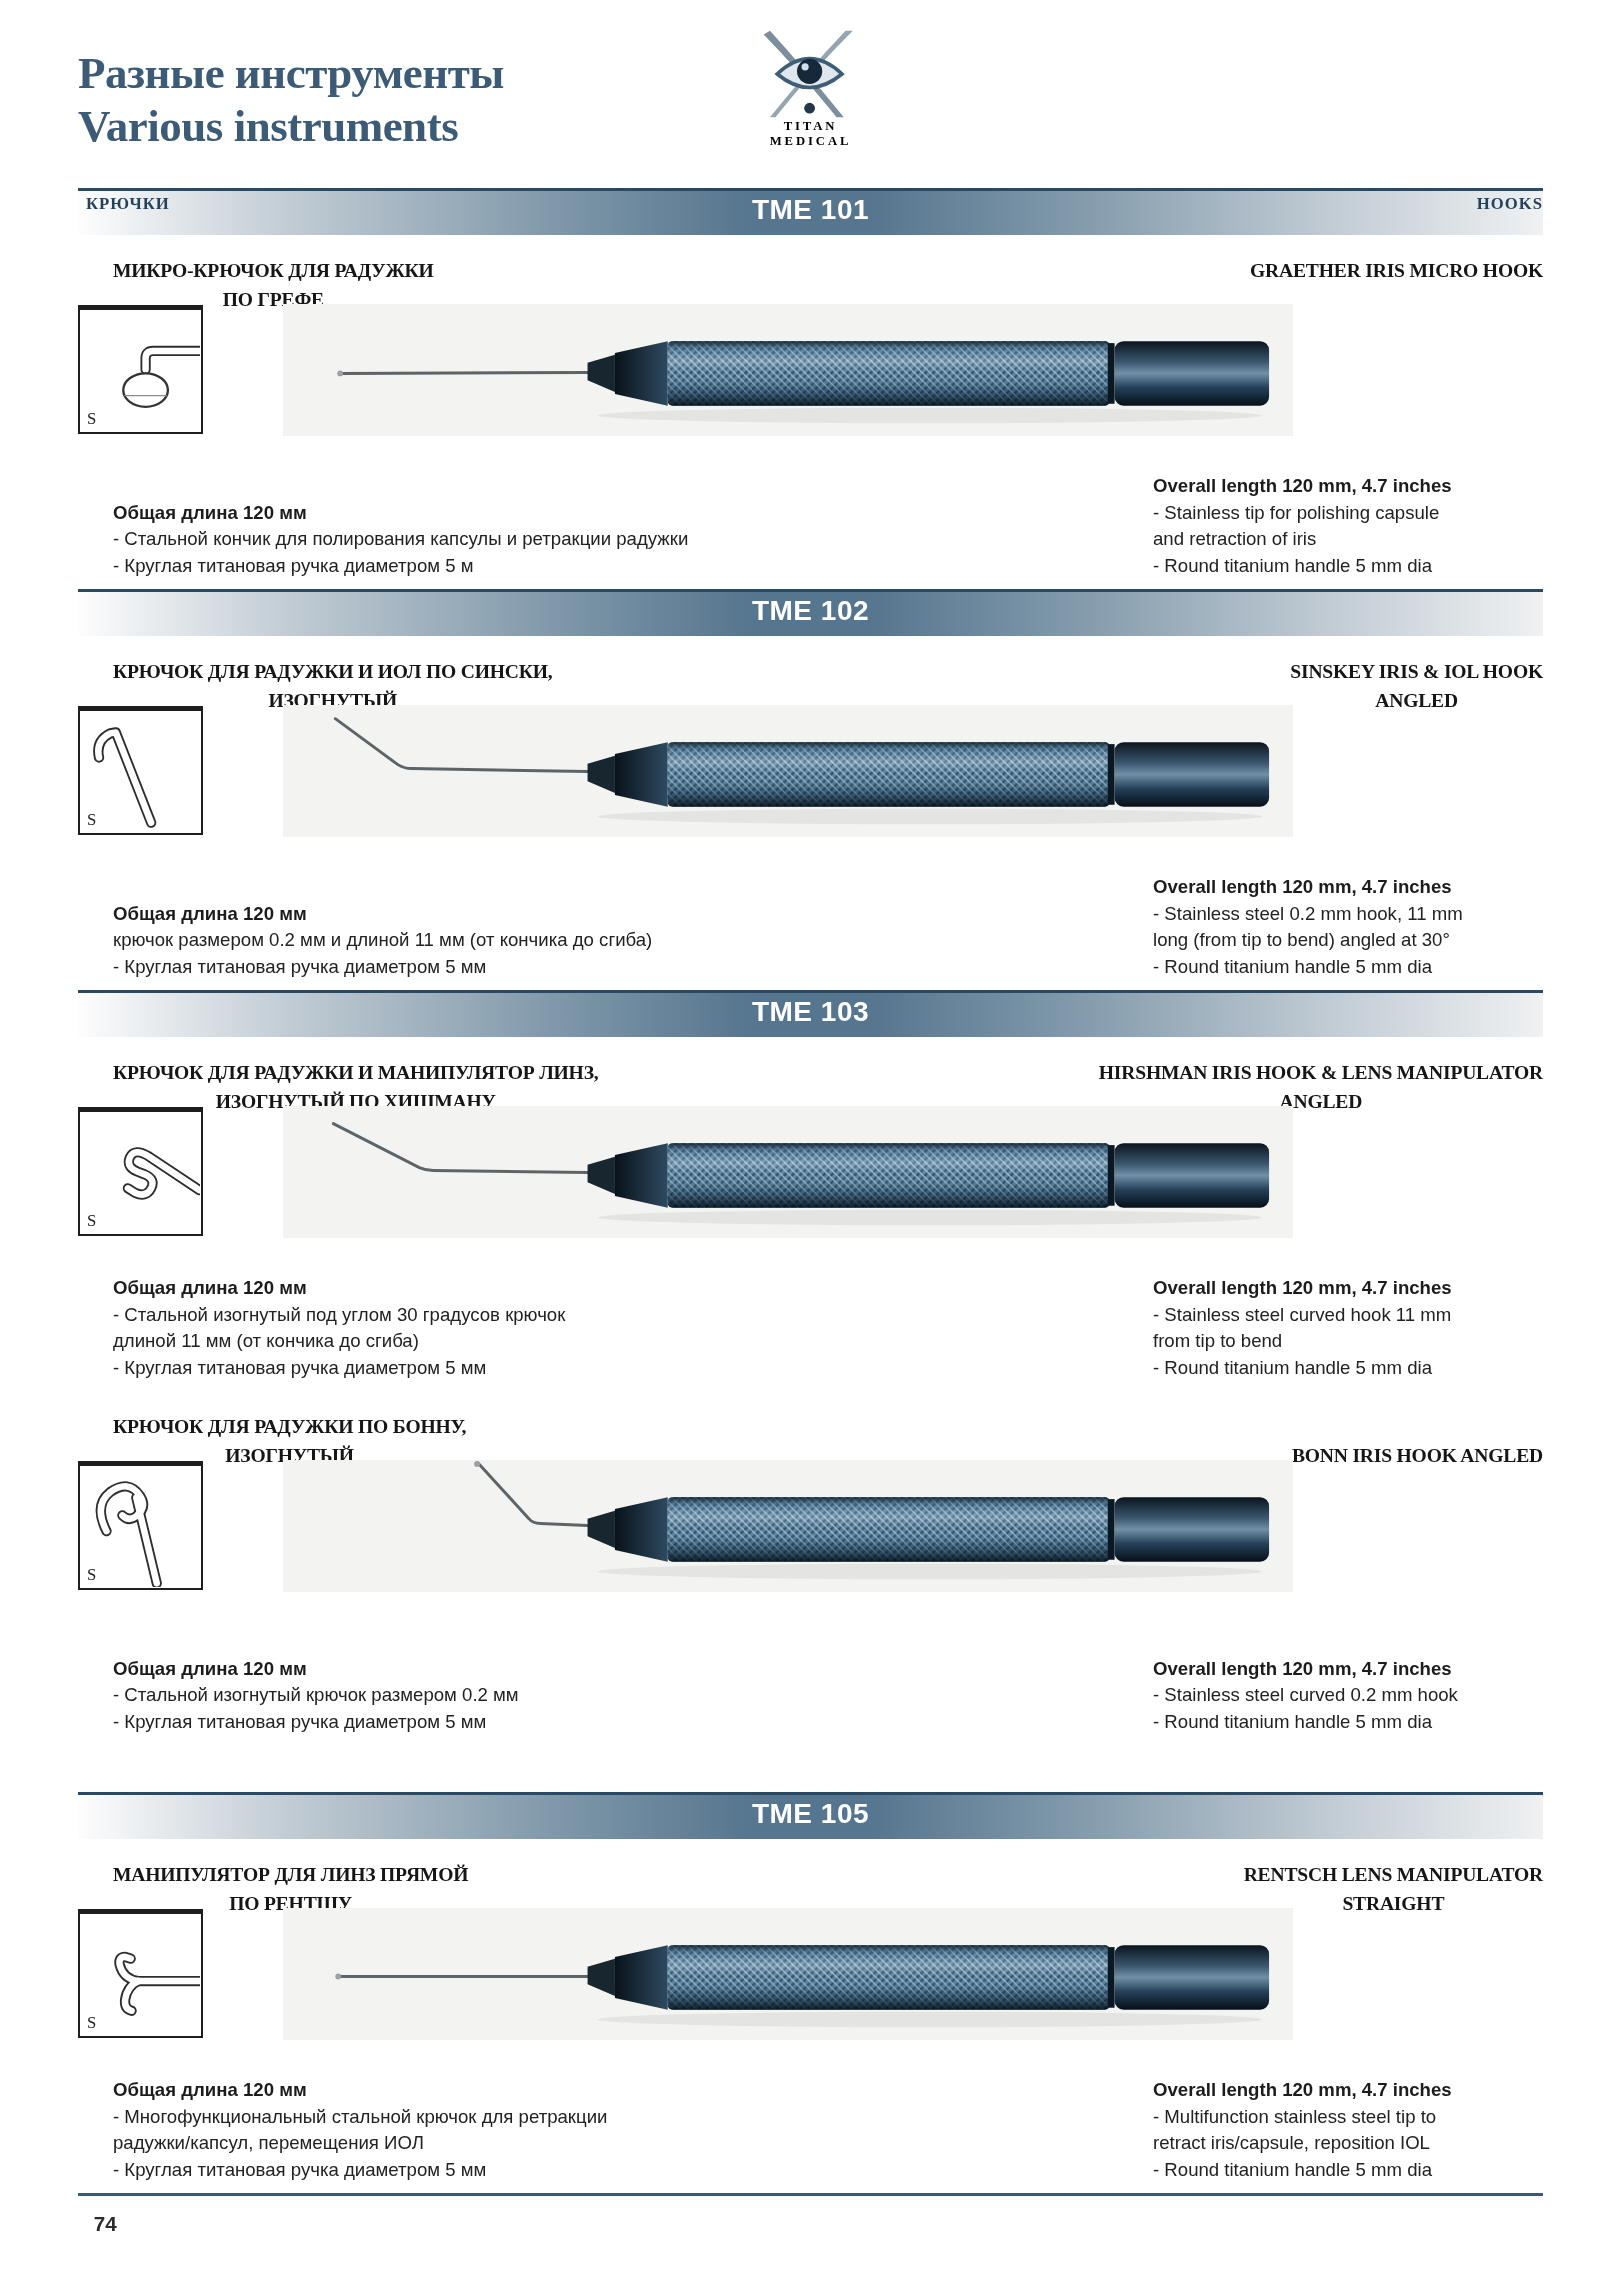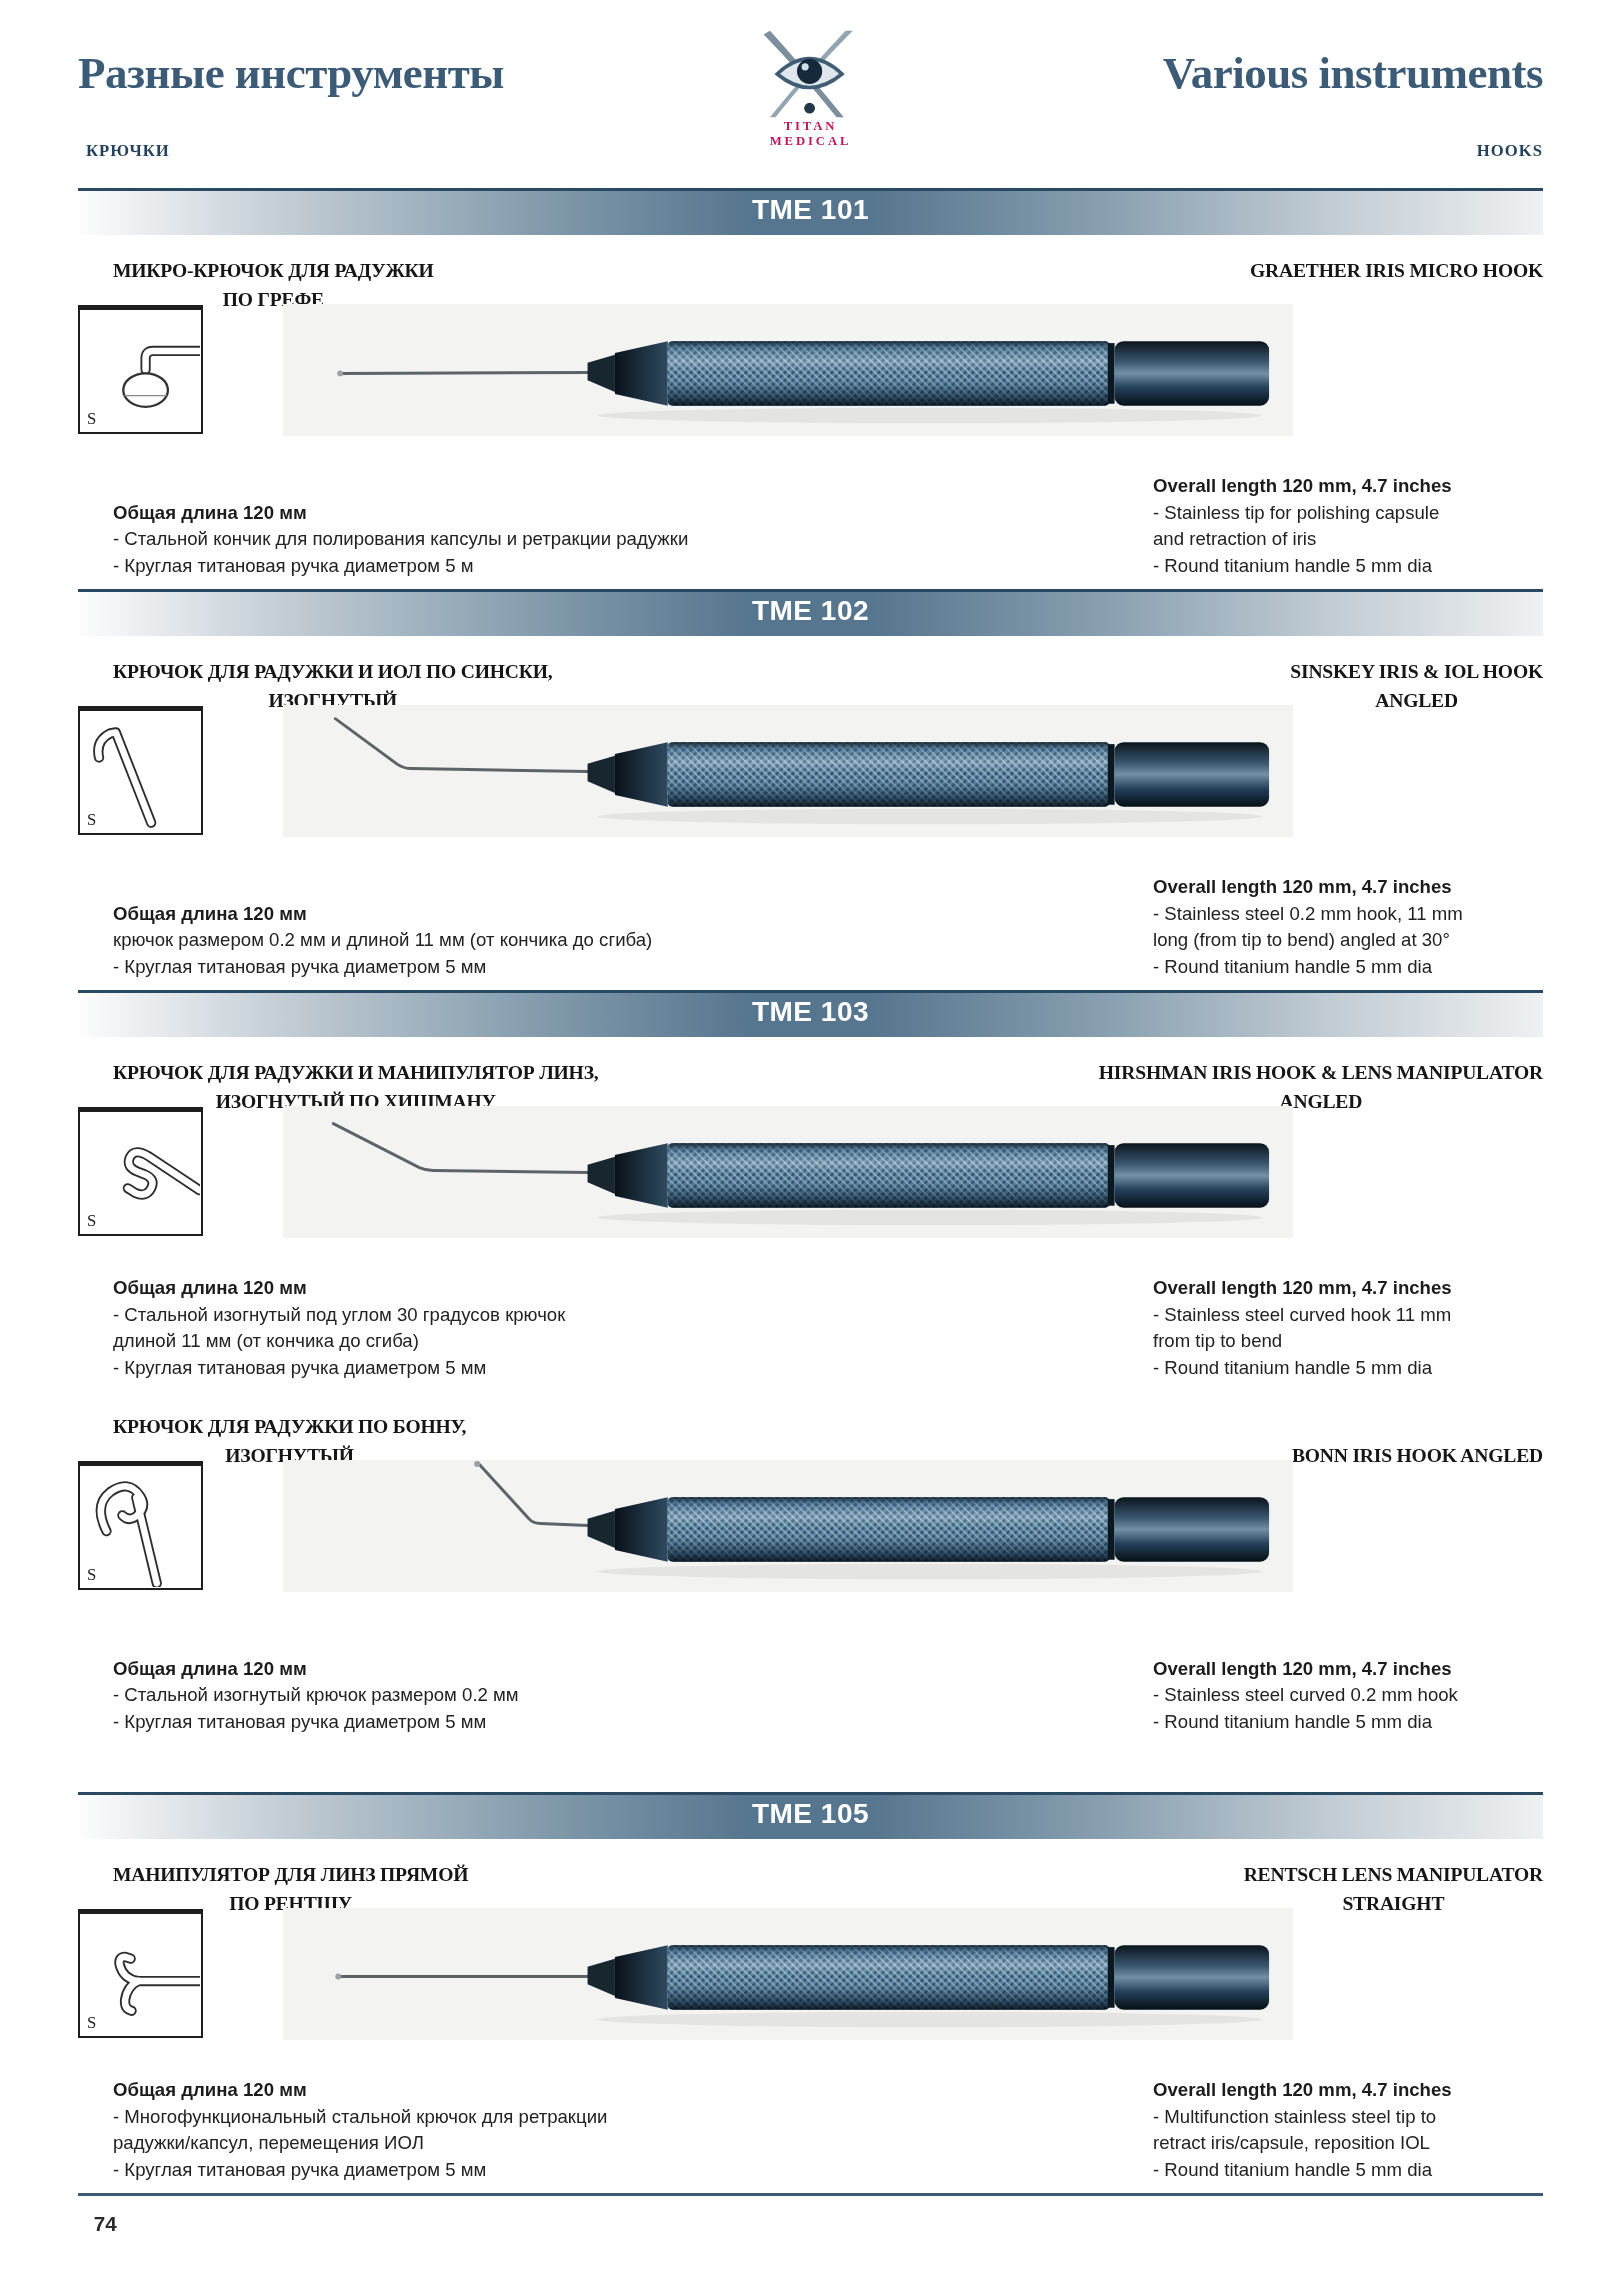--- a/index.html
+++ b/index.html
@@ -1,25 +1,25 @@
 <!DOCTYPE html>
 <html><head>
 <meta charset="utf-8">
 <style>
   * { margin:0; padding:0; box-sizing:border-box; }
   body { background:#ffffff; font-family:"Liberation Sans", sans-serif; }
   .page { width:1621px; height:2293px; margin:0 auto; background:#fff; padding:0 78px; overflow:hidden; position:relative; }
 
   
   .header { position:relative; height:188px; }
-  .header-titles { display:flex; justify-content:space-between; padding-top:47px; }
+  .header-titles { display:flex; justify-content:space-between; padding-top:47px;flex-direction:column; }
   .main-title { font-family:"Liberation Serif", serif; font-weight:bold; font-size:45px; color:#3b5b77; letter-spacing:-0.5px; line-height:53px; }
   .logo { position:absolute; left:50%; top:29px; transform:translateX(-50%); width:157px; text-align:center; }
   .logo svg { display:block; margin:0 auto; }
-  .logo-text { font-family:"Liberation Serif", serif; font-weight:bold; font-size:12.7px; letter-spacing:2.9px; color:#be185d; line-height:14.7px; }
+  .logo-text { font-family:"Liberation Serif", serif; font-weight:bold; font-size:12.7px; letter-spacing:2.9px; color:#000000; line-height:14.7px; }
   .subtitles { display:flex; justify-content:space-between; margin-top:41px; }
   .subtitle { font-family:"Liberation Serif", serif; font-weight:bold; font-size:16.7px; color:#24425c; letter-spacing:1px;margin-left:8px; }
 
   
   .product { height:401px; }
   .banner { height:47px; border-top:3.9px solid #2a4a63;
     background:linear-gradient(90deg,#fdfdfd 0%,#c3cdd5 14%,#7e97a9 33%,#56758e 46%,#56758e 54%,#7e97a9 67%,#c3cdd5 86%,#eff1f2 100%);
     text-align:center; }
   .code { color:#ffffff; font-weight:bold; font-size:28px; line-height:37px; letter-spacing:0.5px; }
 

